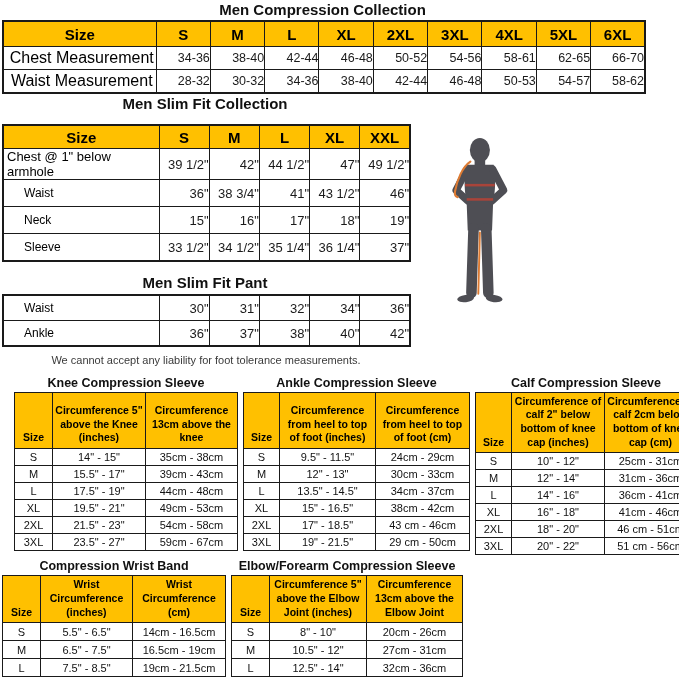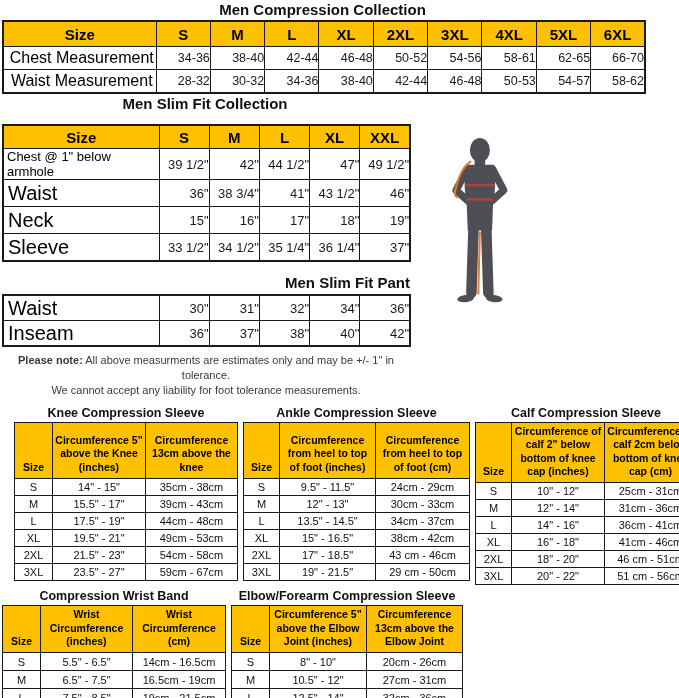--- a/index.html
+++ b/index.html
@@ -7,40 +7,40 @@
     width:679px; height:698px;
     font-family:"Liberation Sans", sans-serif;
     color:#000;
     -webkit-font-smoothing:antialiased;
   }
   .page { position:relative; width:679px; height:698px; overflow:hidden; }
 
   .title { font-weight:bold; text-align:center; margin:0; color:#111; }
   .t-main  { width:645px; font-size:15px; padding:1px 0 2px; }
   .t-sub   { width:410px; font-size:15px; margin-top:1px; padding-bottom:12px; }
-  .t-pant  { width:410px; font-size:15px; margin-top:12px; padding-bottom:3px;text-align:right; }
+  .t-pant  { width:410px; font-size:15px; margin-top:12px; padding-bottom:3px; }
   .t-small { font-size:12.5px; padding-bottom:2px; }
 
   table.tbl { border-collapse:collapse; table-layout:fixed; background:#fff; }
   table.tbl th, table.tbl td { border:1px solid #1a1a1a; overflow:hidden; padding:0; }
 
   .gold th { background:var(--header-bg, #FFC000); font-weight:bold; }
 
   
   .big { width:644px; border:2px solid #1a1a1a; margin-left:2px; }
   .big thead th { font-size:15px; height:24px; text-align:center; }
   .big tbody td { height:22px; }
   .big .rowlabel { font-size:16px; padding-left:4px; text-align:center; font-weight:400; }
   .val { font-size:12.5px; text-align:right; color:#1a1a1a; }
 
   
   .mid { width:409px; border:2px solid #1a1a1a; margin-left:2px; }
   .mid thead th { font-size:15px; height:22px; text-align:center; }
   .mid tbody td { height:26px; }
-  .mid .rowlabel { font-size:20px; padding-left:4px; text-align:left; }
+  .mid .rowlabel { font-size:12px; padding-left:20px; text-align:left; }
   .slim tbody tr:first-child td { height:20px; }
   .slim tbody tr:first-child .rowlabel { font-size:13px; padding-left:3px; }
   .mid .val { font-size:13px; }
   .pant tbody td { height:24px; }
 
   .note { width:412px; margin-top:6px; text-align:center; font-size:11px;
           line-height:1.35; color:var(--note-text, #3a3a3a); }
   .note .b { font-weight:bold; }
 
   .row-flex { display:flex; align-items:flex-start; margin-left:2px; }
@@ -186,32 +186,31 @@
 
     <tr>
         <td class="rowlabel">Waist</td>
         <td class="val">30"</td>
         <td class="val">31"</td>
         <td class="val">32"</td>
         <td class="val">34"</td>
         <td class="val">36"</td>
       </tr>
         <tr>
-        <td class="rowlabel">Inseam</td>
+        <td class="rowlabel">Ankle</td>
         <td class="val">36"</td>
         <td class="val">37"</td>
         <td class="val">38"</td>
         <td class="val">40"</td>
         <td class="val">42"</td>
       </tr>
       </tbody>
   </table>
 
   <div class="note">
-    <div><span class="b">Please note:</span><span> All above measurments are estimates only and may be +/- 1" in tolerance.</span></div>
     <div>We cannot accept any liability for foot tolerance measurements.</div>
   </div>
 
   <div class="row-flex row-sleeves">
 
     <div class="small-block">
       <h3 class="title t-small">Knee Compression Sleeve</h3>
       <table class="tbl sm tall w-knee">
         <colgroup>
             <col style="width:38px">

